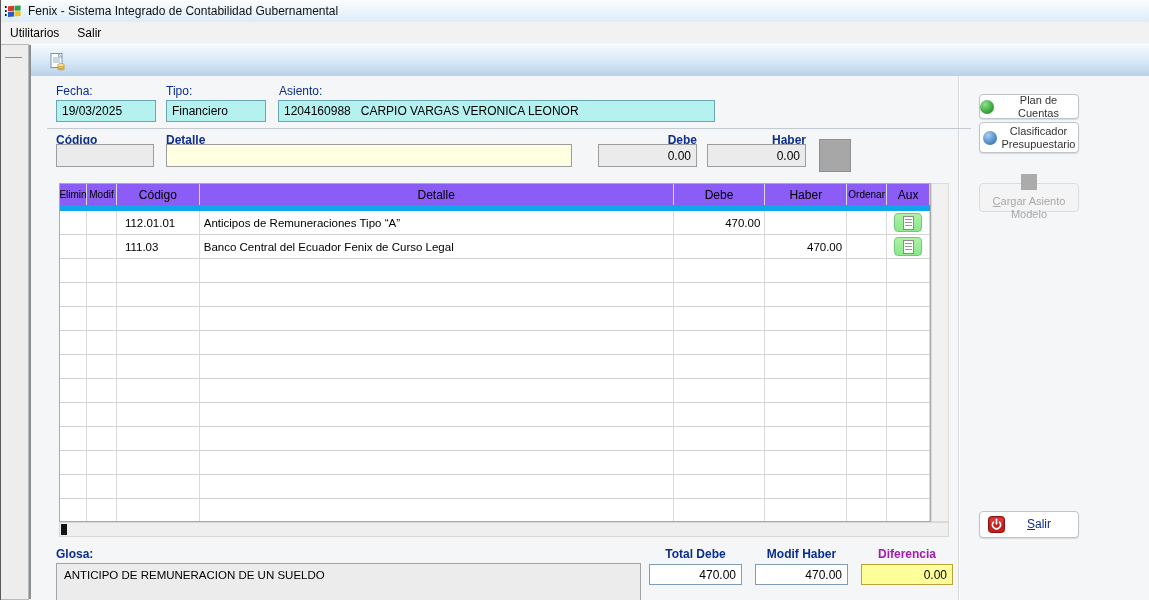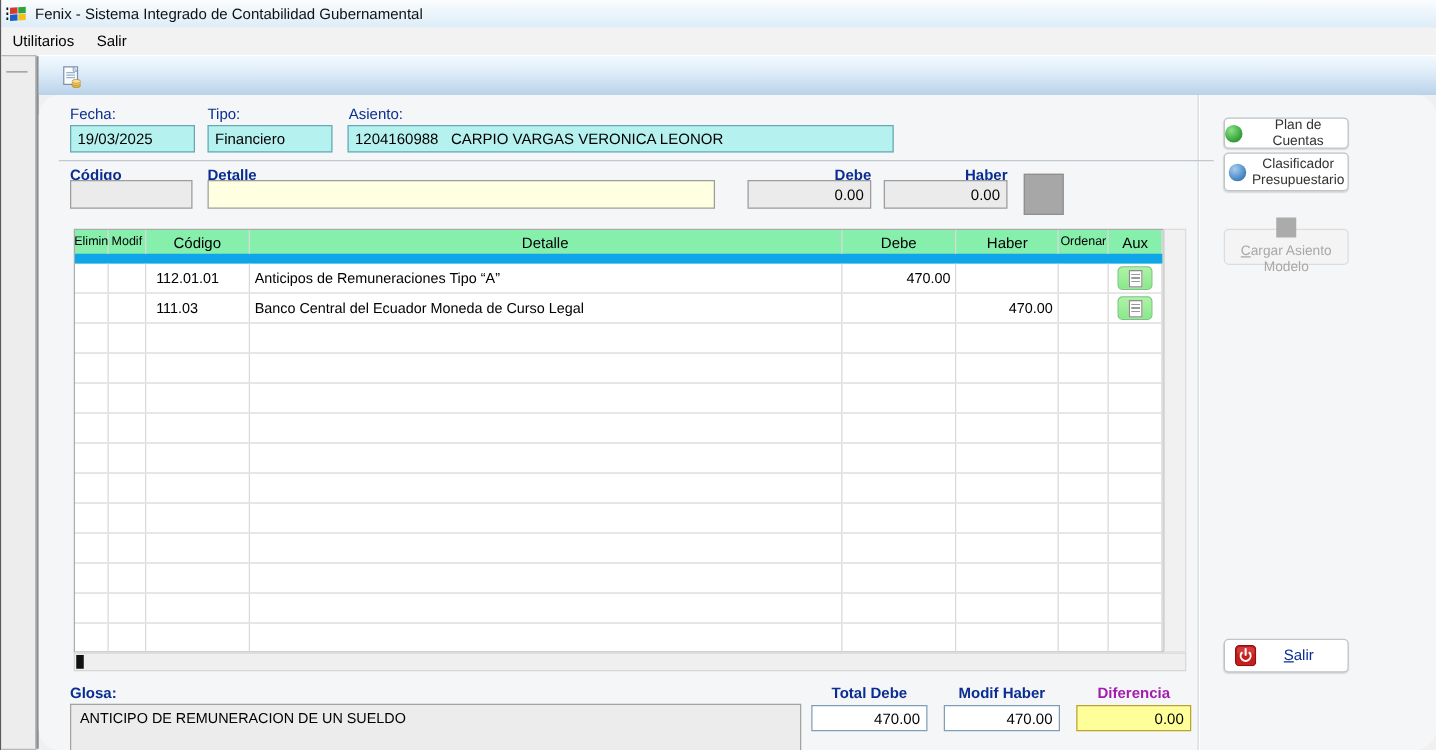--- a/index.html
+++ b/index.html
@@ -33,41 +33,41 @@
   .leftpanel .edge { position:absolute; right:-3px; top:0; bottom:0; width:2px; background:#8a8f94; }
   
   .toolbar {
     position:absolute; left:30px; top:44px; right:0; height:32px;
     background:linear-gradient(#f3f9fe 0%, #dcebf8 45%, #b9d2e9 100%);
     border-top:1px solid #ffffff;
   }
   .tool-btn { position:absolute; left:14px; top:4px; width:26px; height:25px;
     display:flex; align-items:center; justify-content:center; border-radius:2px; }
   
-  .content { position:absolute; left:30px; top:76px; right:0; bottom:0; background:#f5f6f7;border-radius:17px; }
+  .content { position:absolute; left:30px; top:76px; right:0; bottom:0; background:#f5f6f7; }
   .vdivider { position:absolute; left:927px; top:0; bottom:0; width:1px; background:#d6dade;
     box-shadow:1px 0 0 #ffffff; }
   .lbl { position:absolute; font-size:12px; color:#0a2d91; }
   .lbl.b { font-weight:bold; }
   .field {
     position:absolute; height:22px; border:1px solid #7f9db9; background:#fff;
     font-size:12px; color:#000; display:flex; align-items:center; padding:0 5px;
     white-space:pre; overflow:hidden;
   }
   .cyan  { background:#b4f1ef; border-color:#6aa7b4; }
   .gray  { background:#ebebeb; border-color:#9d9d9d; }
   .yellowish { background:#ffffe1; border-color:#9d9d9d; }
   .num { justify-content:flex-end; }
   .sep { position:absolute; height:0; border-top:1px solid #c2c8cf; }
   .gray-square-btn { position:absolute; width:32px; height:33px; background:#a7a7a7;
     border:1px solid #8f8f8f; }
   
   .grid { position:absolute; left:28px; top:107px; width:872px; height:339px;
     background:#fff; border:1px solid #ababab; font-size:11.5px; color:#000; overflow:hidden; }
-  .grid-header { display:flex; height:27px; border-bottom:8px solid #0ea5e9; background:#86efac; }
+  .grid-header { display:flex; height:27px; border-bottom:6px solid #0ea5e9; background:#8b5cf6; }
   .grid-header .cell { display:flex; align-items:center; justify-content:center;
     border-right:1px solid #d9d9d9; font-size:12px; }
   .grid-header .c0, .grid-header .c1, .grid-header .c6 { font-size:10px; }
   .grid-row { display:flex; height:24px; border-bottom:1px solid #d2d2d2; background:#fff; }
   .grid-row .cell { border-right:1px solid #d9d9d9; display:flex; align-items:center;
     padding:0 4px; overflow:hidden; white-space:nowrap; }
   .c0{width:27px;} .c1{width:30px;} .c2{width:83px;} .c3{width:475px;}
   .c4{width:92px;} .c5{width:82px;} .c6{width:40px;} .c7{width:43px; justify-content:center;}
   .grid-row .c2 { padding-left:8px; }
   .grid-row .c4, .grid-row .c5 { justify-content:flex-end; }
@@ -195,21 +195,21 @@
             <div class="cell c7">
               <span class="aux-btn">
                 <span class="doc-icon"></span>
               </span>
             </div>
           </div>
           <div class="grid-row">
             <div class="cell c0"></div>
             <div class="cell c1"></div>
             <div class="cell c2">111.03</div>
-            <div class="cell c3">Banco Central del Ecuador Moneda de Curso Legal</div>
+            <div class="cell c3">Banco Central del Ecuador Fenix de Curso Legal</div>
             <div class="cell c4"></div>
             <div class="cell c5">470.00</div>
             <div class="cell c6"></div>
             <div class="cell c7">
               <span class="aux-btn">
                 <span class="doc-icon"></span>
               </span>
             </div>
           </div>
           <div class="grid-row">

